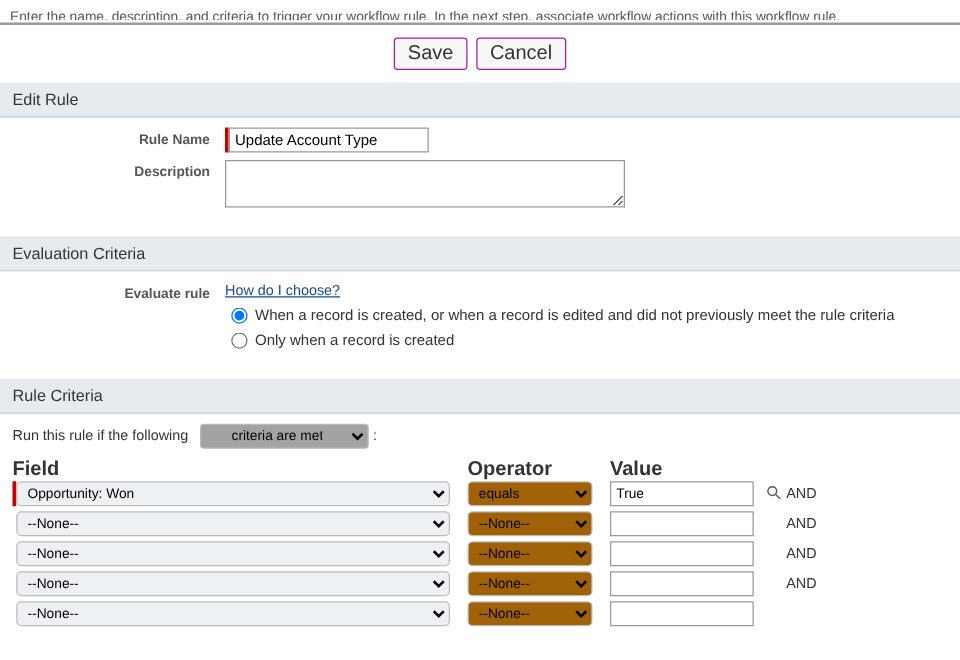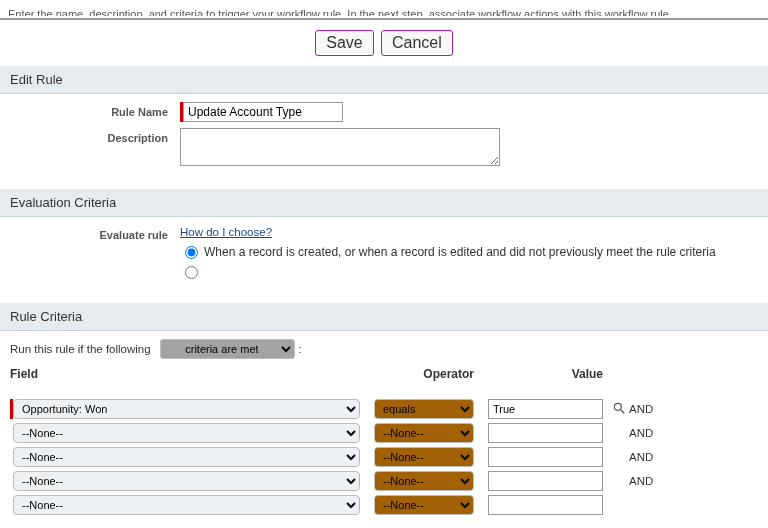--- a/index.html
+++ b/index.html
@@ -112,23 +112,22 @@
     width: 100%;
     padding: 0 10px;
   }
   .criteria-head, .criteria-row {
     display: flex;
     align-items: center;
     margin-bottom: 4px;
   }
   .criteria-head {
     font-weight: bold;
-    font-size: 12px;
-    margin-bottom: 18px;
-    text-align: right;
+    font-size: 16px;
+    margin-bottom: 0;
   }
   .col-field { width: 350px; margin-right: 14px; display:flex; align-items:center;}
   .col-op { width: 100px; margin-right: 14px; }
   .col-val { width: 115px; margin-right: 6px; }
   .col-icon { width: 20px; text-align:center;}
   .col-join { width: 40px; font-size:11.5px;}
   .field-select {
     width: 100%;
     border: 1px solid #bbb;
     background: #eef1f4;
@@ -196,20 +195,21 @@
     <div class="form-label">Evaluate rule</div>
     <div class="form-value">
       <a href="#" class="link">How do I choose?</a>
       <div style="height:4px"></div>
       <div class="radio-row">
         <input type="radio" name="eval" class="radio" checked="" style="">
         <span>When a record is created, or when a record is edited and did not previously meet the rule criteria</span>
       </div>
       <div class="radio-row">
         <input type="radio" name="eval" class="radio" style="">
+        <span>Only when a record is created</span>
       </div>
     </div>
   </div>
 </div>
 
 <div class="section-header">Rule Criteria</div>
 <div class="criteria-intro">
   <span>Run this rule if the following</span>
   &nbsp;
   <select class="select" style="width:135px">

